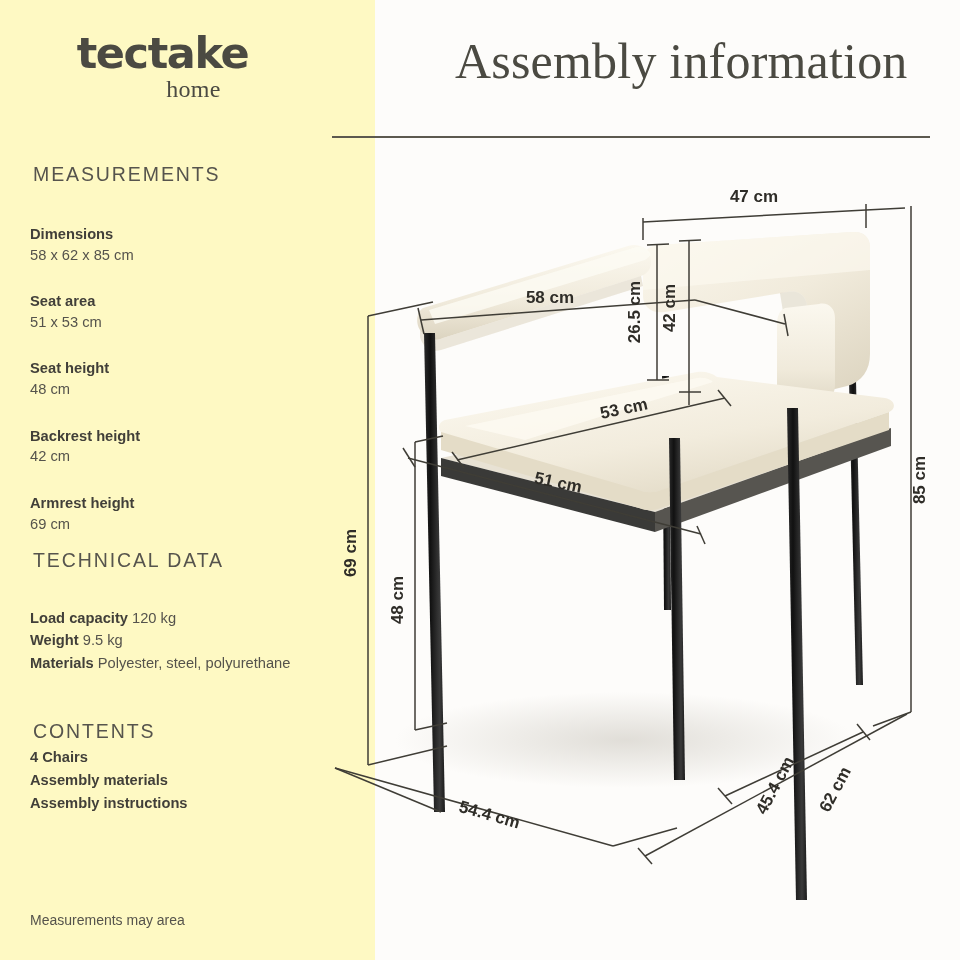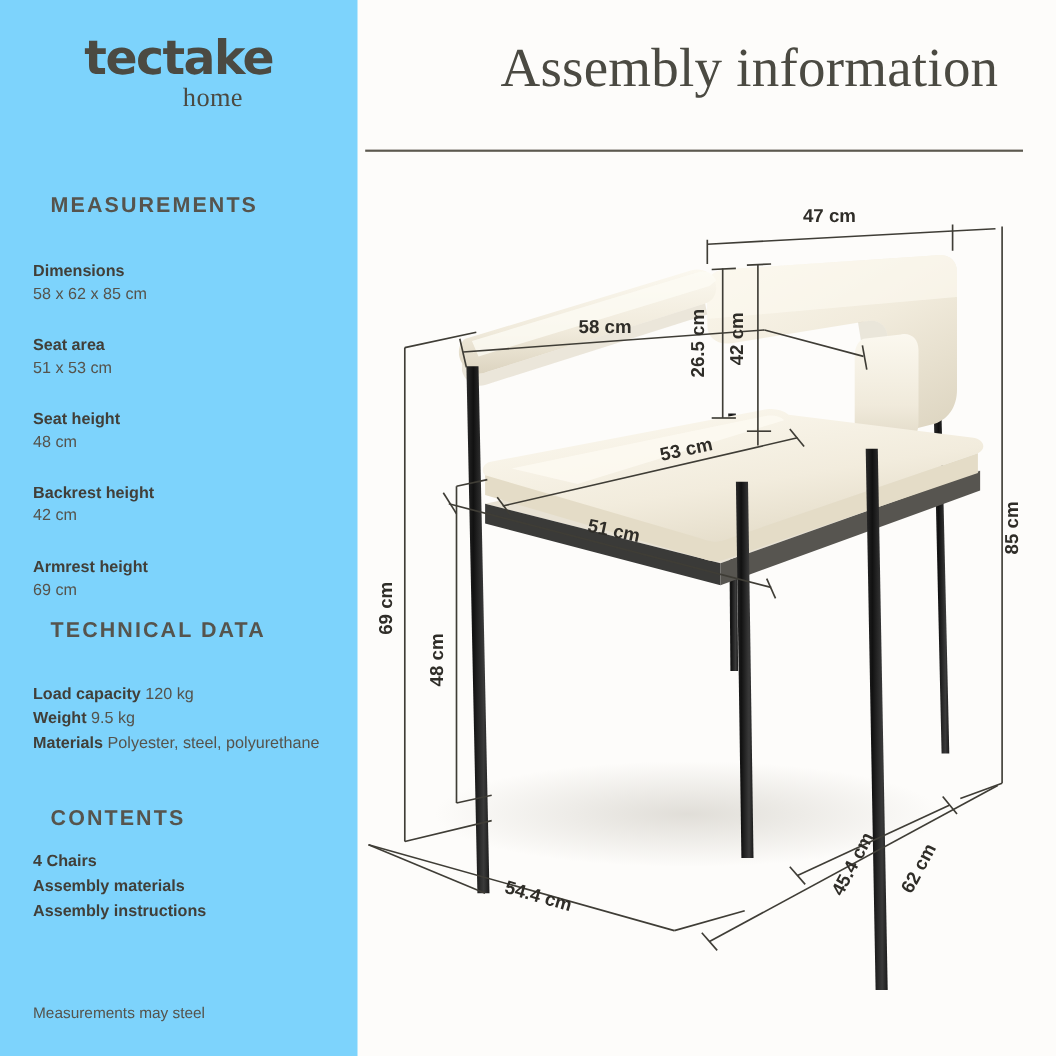--- a/index.html
+++ b/index.html
@@ -7,22 +7,22 @@
     width:960px;height:960px;
     background:#FDFCFA;
     font-family:"Liberation Sans", sans-serif;
     overflow:hidden;
     position:relative;
   }
   #page{position:absolute;inset:0;}
 
   
   .sidebar{
-    position:absolute;left:0;top:0;width:325px;height:960px;
-    background:#7dd3fc;
+    position:absolute;left:0;top:0;width:375px;height:960px;
+    background:#fef9c3;
   }
   .logo-block{
     position:absolute;left:0;top:32px;width:325px;text-align:center;
   }
   .logo-main{
     font-family:"DejaVu Sans", sans-serif;
     font-weight:bold;
     font-size:43px;
     letter-spacing:-1.4px;
     color:#4B4A42;
@@ -38,22 +38,22 @@
     letter-spacing:0.3px;
     text-align:center;
   }
 
   .side-inner{position:absolute;left:30px;top:0;width:270px;}
 
   .sec-head{
     font-size:19.5px;
     letter-spacing:1.9px;
     color:#56544D;
-    font-weight:700;
-    margin:16px;
+    font-weight:400;
+    margin:3px;
   }
   .spec{margin-top:17px;}
   .spec-label{
     font-size:14.7px;font-weight:bold;color:#413F39;line-height:1.42;
   }
   .spec-value{
     font-size:14.7px;color:#55534C;line-height:1.45;
   }
   .tech-line{
     font-size:14.7px;color:#55534C;line-height:1.52;
@@ -146,21 +146,21 @@
         <div class="sec-head">CONTENTS</div>
         <div style="">
           <div class="contents-line">4 Chairs</div>
           <div class="contents-line">Assembly materials</div>
           <div class="contents-line">Assembly instructions</div>
         </div>
       </div>
 
     </div>
 
-    <div class="footnote">Measurements may steel</div>
+    <div class="footnote">Measurements may area</div>
   </div>
 
   <div class="page-title">Assembly information</div>
   <div class="rule"></div>
 
   <div class="diagram">
     <svg viewBox="0 0 635 820" xmlns="http://www.w3.org/2000/svg">
       <defs>
         <linearGradient id="uphTop" x1="0" y1="0" x2="0.35" y2="1">
           <stop offset="0" stop-color="#FDFBF4"></stop>

